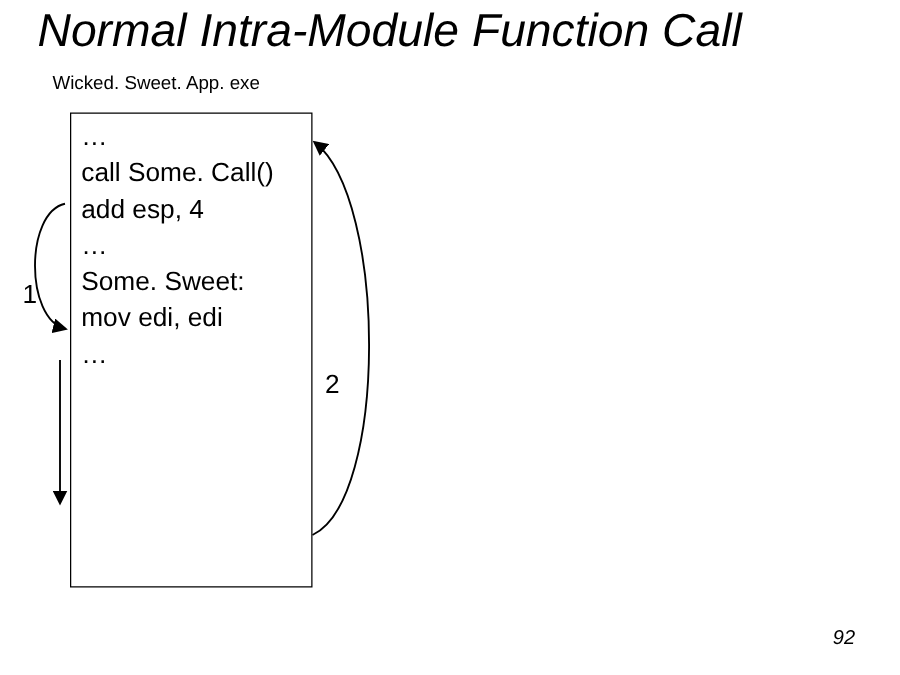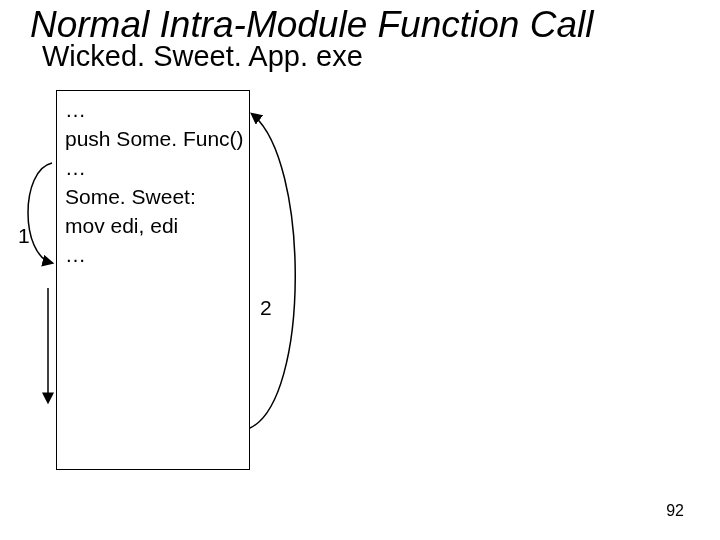--- a/index.html
+++ b/index.html
@@ -16,23 +16,23 @@
     position: absolute;
     top: 4px;
     left: 30px;
     font-size: 37px;
     font-weight: 400;
     letter-spacing: 0;
     font-style: italic;
   }
   .subtitle {
     position: absolute;
-    top: 40px;
+    top: 58px;
     left: 42px;
-    font-size: 29px;
+    font-size: 15px;
   }
   .code-box {
     position: absolute;
     top: 90px;
     left: 56px;
     width: 194px;
     height: 380px;
     border: 1px solid #000;
     box-sizing: border-box;
     padding: 4px 8px 4px 8px;
@@ -50,39 +50,41 @@
     position: absolute;
     top: 296px;
     left: 260px;
     font-size: 21px;
   }
   .page-num {
     position: absolute;
     bottom: 20px;
     right: 36px;
     font-size: 16px;
+    font-style: italic;
   }
   svg.arrows {
     position: absolute;
     top: 0;
     left: 0;
     width: 720px;
     height: 540px;
     pointer-events: none;
   }
 </style>
 </head>
 <body>
 
 <div class="title">Normal Intra-Module Function Call</div>
 <div class="subtitle">Wicked. Sweet. App. exe</div>
 
 <div class="code-box">
   <div>…</div>
-  <div>push Some. Func()</div>
+  <div>call Some. Call()</div>
+  <div>add esp, 4</div>
   <div>…</div>
   <div>Some. Sweet:</div>
   <div>mov edi, edi</div>
   <div>…</div>
 </div>
 
 <div class="label-1">1</div>
 <div class="label-2">2</div>
 
 <svg class="arrows" viewBox="0 0 720 540">

